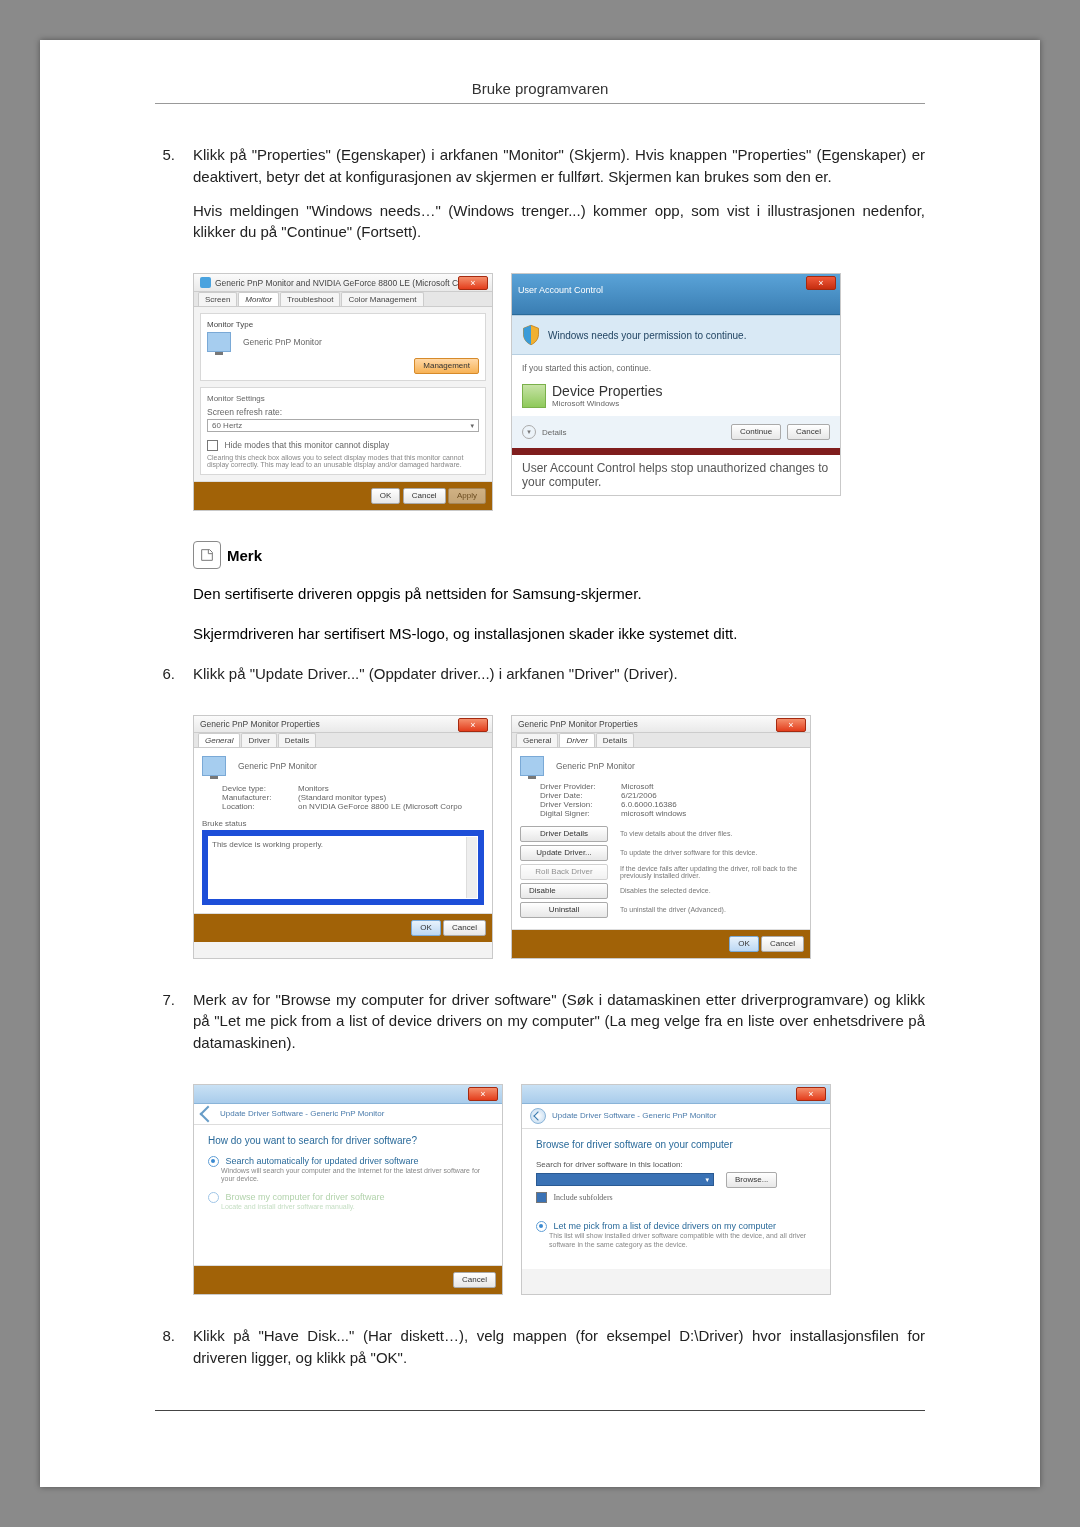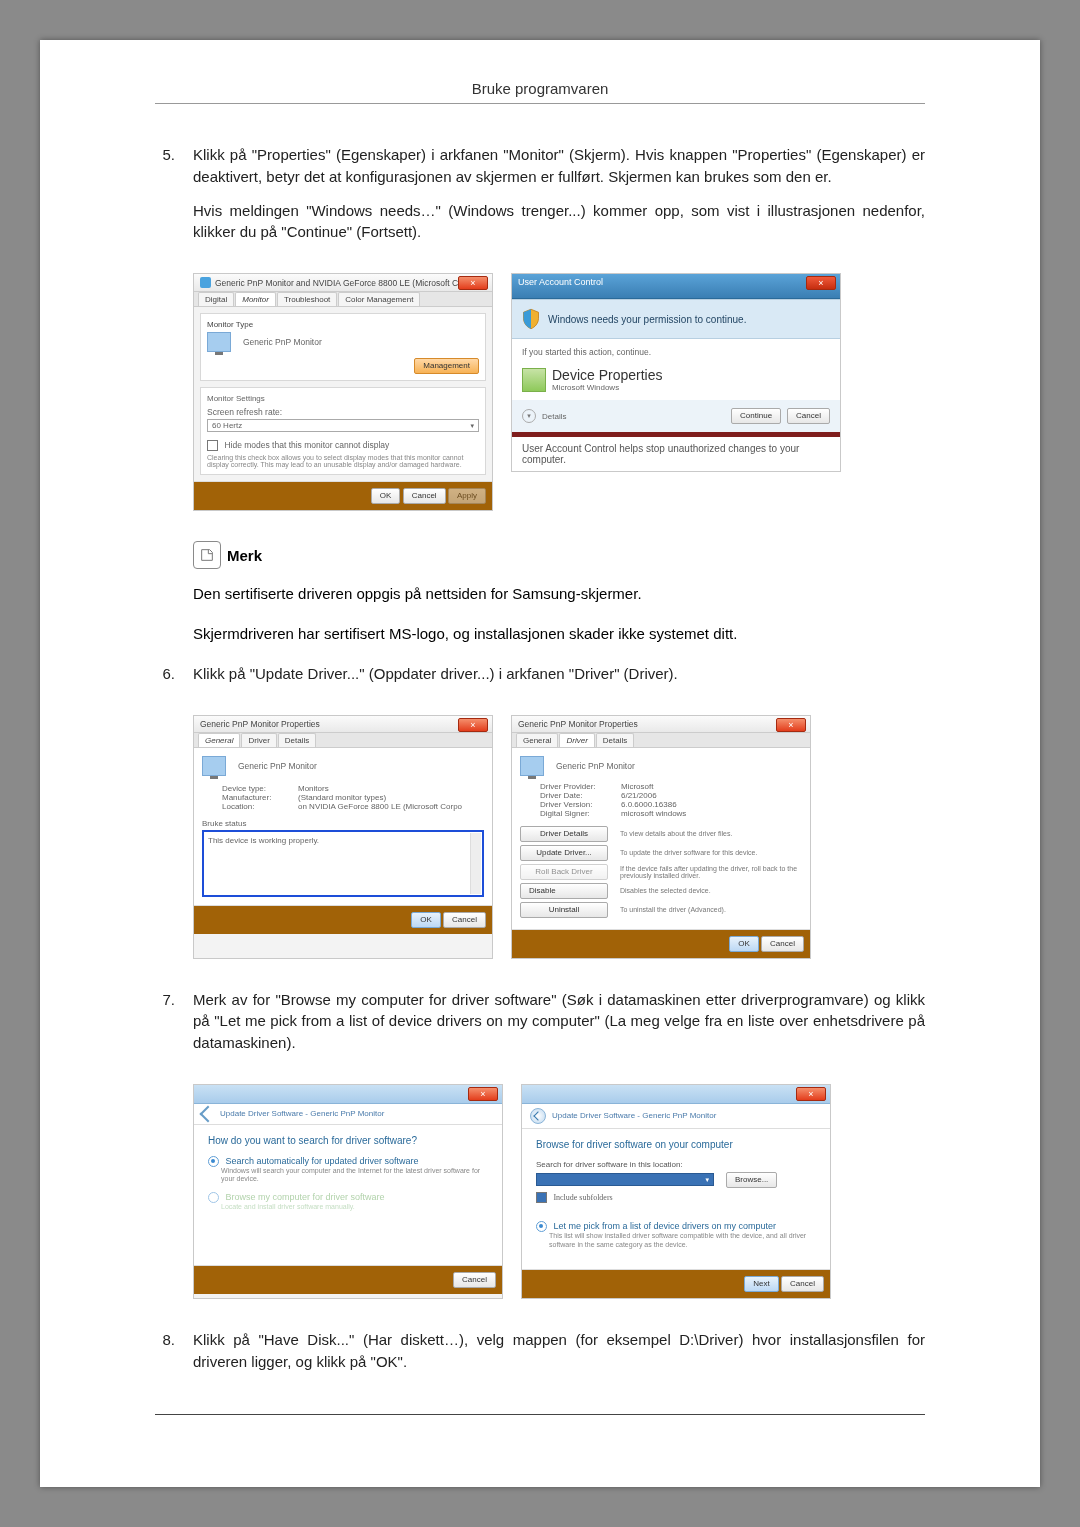--- a/index.html
+++ b/index.html
@@ -108,26 +108,26 @@
   .note-icon { width:26px;height:26px;border:1.5px solid #8a8a8a;border-radius:4px;
                display:flex;align-items:center;justify-content:center;}
   .note-icon svg { width:16px;height:16px;stroke:#7a7a7a;fill:none;stroke-width:1.5;}
   .note-label { font-weight:bold; font-size:15px;}
   .aftertext { margin-left:63px; font-size:15px; line-height:1.45; margin-bottom:18px;}
 
   .shield { width:18px;height:22px;display:inline-block;}
 
   
   .uac-title { height:18px; background:linear-gradient(#5aa3d8,#3a7eb3); color:#fff;
-               font-size:9px; padding:3px 6px; border-bottom:1px solid #2a6a99;}
+               font-size:9px; padding:11px 6px; border-bottom:1px solid #2a6a99;}
   .uac-body { padding:8px 10px; background:#fff;}
   .uac-band { background:#d9e9f5; padding:8px 10px; display:flex;align-items:center;gap:8px;
               font-size:10px; color:#234664; border-top:1px solid #b7cfe1; border-bottom:1px solid #b7cfe1;}
   .uac-bot { background:#ecf3f9; padding:8px 10px; font-size:8px; display:flex; align-items:center; gap:6px;}
-  .uac-foot { background:#fff; padding:6px 10px; font-size:10px; color:#555; border-top:5px solid #7f1d1d;}
+  .uac-foot { background:#fff; padding:6px 10px; font-size:12px; color:#555; border-top:7px solid #7f1d1d;}
 
   .wizard-head { height:18px; background:linear-gradient(#c9e1f4,#a9cceb); border-bottom:1px solid #8ab4d8;}
   .wizard-head.orange-x .closex{ top:2px;}
   .wizard-body { padding:10px 14px; background:#fff; min-height:120px;}
   .wizard-h1 { color:#2a6a9a; font-size:10px; margin-bottom:10px;}
   .opt { margin:8px 0;}
   .opt-title { color:#2a6a9a; font-size:9px;}
   .opt-sub { color:#888; font-size:7px; line-height:1.2; margin-left:13px;}
   .fieldline { border:1px solid #bbb; background:#fff; padding:1px 4px; font-size:8px;
                display:flex; justify-content:space-between; align-items:center; width:60%;}
@@ -155,21 +155,21 @@
 
   <div class="fig-row">
 
     <div class="fig" style="width:300px;">
       <div class="titlebar">
         <span class="icon16"></span>
         <span>Generic PnP Monitor and NVIDIA GeForce 8800 LE (Microsoft Co...</span>
         <span class="closex">×</span>
       </div>
       <div class="tabs">
-        <div class="tab">Digital</div>
+        <div class="tab">Screen</div>
         <div class="tab active">Monitor</div>
         <div class="tab">Troubleshoot</div>
         <div class="tab">Color Management</div>
       </div>
       <div class="groupbox">
         <div style="font-size:8px;color:#444;">Monitor Type</div>
         <div class="row" style="margin-top:3px;">
           <span class="mini-monitor-icon"></span>
           <span>Generic PnP Monitor</span>
         </div>
@@ -277,21 +277,21 @@
           <div class="row">
               <span style="width:70px;">Manufacturer:</span>
               <span>(Standard monitor types)</span>
             </div>
           <div class="row">
               <span style="width:70px;">Location:</span>
               <span>on NVIDIA GeForce 8800 LE (Microsoft Corpo</span>
             </div>
         </div>
         <div style="margin-top:8px;font-size:8px;">Bruke status</div>
-        <div style="border:2px solid #1d4ed8;background:#fff;height:55px;padding:4px;font-size:8px;margin-top:2px;position:relative;">
+        <div style="border:6px solid #1d4ed8;background:#fff;height:55px;padding:4px;font-size:8px;margin-top:2px;position:relative;">
           <span>This device is working properly.</span>
           <div style="position:absolute;right:1px;top:1px;bottom:1px;width:10px;background:#eee;border-left:1px solid #ddd;"></div>
         </div>
       </div>
       <div class="detailsbtns">
         <span class="btn blue">OK</span>
         <span class="btn">Cancel</span>
       </div>
     </div>
 
@@ -418,24 +418,20 @@
         <div style="margin-top:4px;">
           <span class="checkbox" style="background:#3a72b5;"></span>
           <span style="margin-left:4px;font-size:8px;font-family:Liberation Serif, serif;">Include subfolders</span>
         </div>
         <div class="opt" style="margin-top:18px;">
           <span class="radio sel"></span>
           <span class="opt-title" style="margin-left:4px;">Let me pick from a list of device drivers on my computer</span>
           <div class="opt-sub">This list will show installed driver software compatible with the device, and all driver software in the same category as the device.</div>
         </div>
       </div>
-      <div class="detailsbtns">
-        <span class="btn blue">Next</span>
-        <span class="btn">Cancel</span>
-      </div>
     </div>
   </div>
 
   <ol class="steps">
     <li>
       <div class="num">8.</div>
       <div class="body">
         <p>Klikk på "Have Disk..." (Har diskett…), velg mappen (for eksempel D:\Driver) hvor installasjonsfilen for driveren ligger, og klikk på "OK".</p>
       </div>
     </li>

